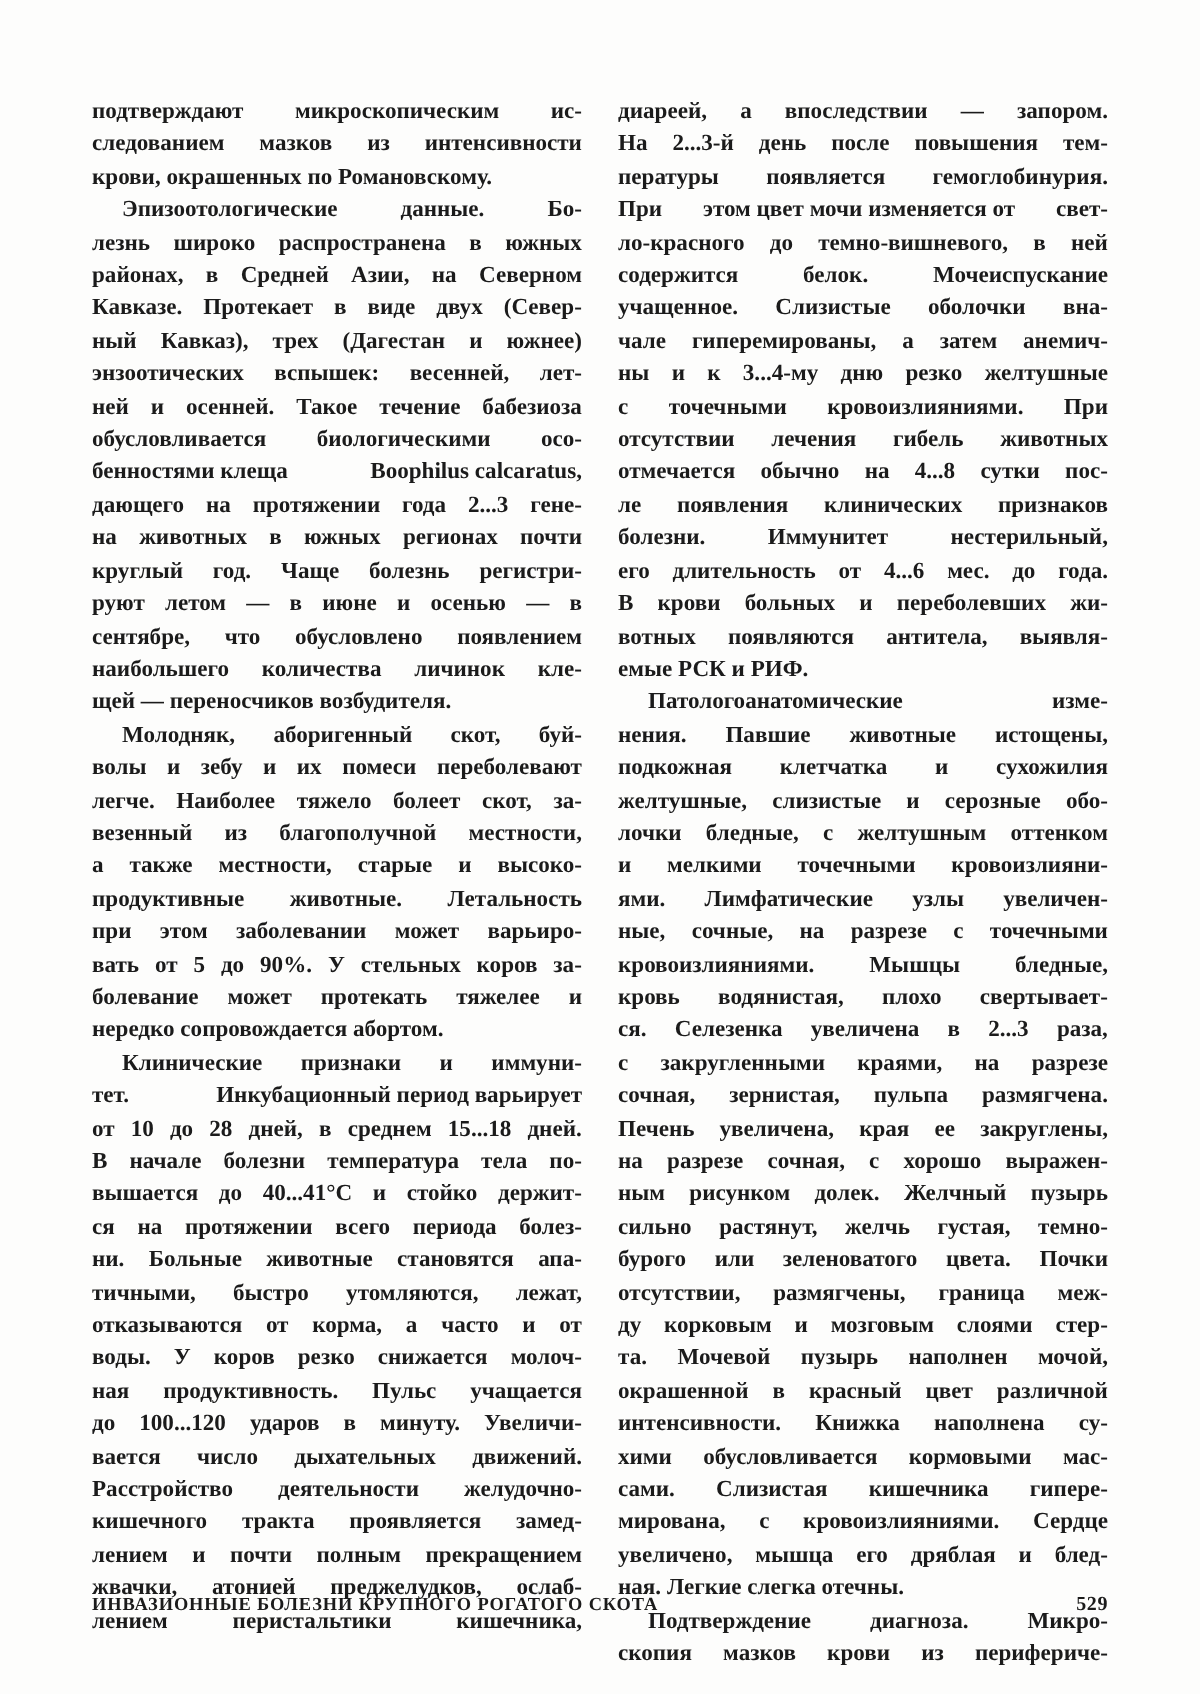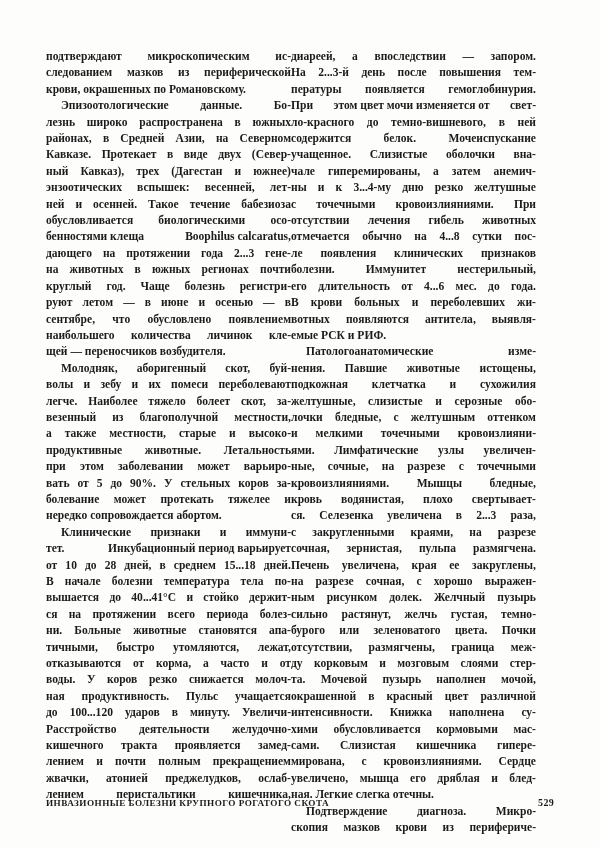--- a/index.html
+++ b/index.html
@@ -25,20 +25,21 @@
     background: #fdfdfc;
   }
 
   .columns {
     position: absolute;
     left: 46px;
     top: 48px;
     width: 508px;
     height: 700px;
     display: flex;
+    gap: 18px;
     align-items: flex-start;
   }
 
   .col {
     width: 245px;
     flex: 0 0 245px;
   }
 
   
   .ln {
@@ -84,21 +85,21 @@
   }
 </style>
 </head>
 <body>
 
 <div class="page">
 
   <div class="columns">
     <div class="col" id="left-col">
         <div class="ln"><span>подтверждают</span><span>микроскопическим</span><span>ис-</span></div>
-        <div class="ln"><span>следованием</span><span>мазков</span><span>из</span><span>периферической</span></div>
+        <div class="ln"><span>следованием</span><span>мазков</span><span>из</span><span>интенсивности</span></div>
         <div class="ln flush"><span>крови, окрашенных по Романовскому.</span></div>
         <div class="ln indent"><span class="ital">Эпизоотологические</span><span class="ital">данные.</span><span>Бо-</span></div>
         <div class="ln"><span>лезнь</span><span>широко</span><span>распространена</span><span>в</span><span>южных</span></div>
         <div class="ln"><span>районах,</span><span>в</span><span>Средней</span><span>Азии,</span><span>на</span><span>Северном</span></div>
         <div class="ln"><span>Кавказе.</span><span>Протекает</span><span>в</span><span>виде</span><span>двух</span><span>(Север-</span></div>
         <div class="ln"><span>ный</span><span>Кавказ),</span><span>трех</span><span>(Дагестан</span><span>и</span><span>южнее)</span></div>
         <div class="ln"><span>энзоотических</span><span>вспышек:</span><span>весенней,</span><span>лет-</span></div>
         <div class="ln"><span>ней</span><span>и</span><span>осенней.</span><span>Такое</span><span>течение</span><span>бабезиоза</span></div>
         <div class="ln"><span>обусловливается</span><span>биологическими</span><span>осо-</span></div>
         <div class="ln"><span>бенностями клеща</span><span class="ital">Boophilus calcaratus,</span></div>
@@ -124,20 +125,21 @@
         <div class="ln"><span>от</span><span>10</span><span>до</span><span>28</span><span>дней,</span><span>в</span><span>среднем</span><span>15...18</span><span>дней.</span></div>
         <div class="ln"><span>В</span><span>начале</span><span>болезни</span><span>температура</span><span>тела</span><span>по-</span></div>
         <div class="ln"><span>вышается</span><span>до</span><span>40...41°C</span><span>и</span><span>стойко</span><span>держит-</span></div>
         <div class="ln"><span>ся</span><span>на</span><span>протяжении</span><span>всего</span><span>периода</span><span>болез-</span></div>
         <div class="ln"><span>ни.</span><span>Больные</span><span>животные</span><span>становятся</span><span>апа-</span></div>
         <div class="ln"><span>тичными,</span><span>быстро</span><span>утомляются,</span><span>лежат,</span></div>
         <div class="ln"><span>отказываются</span><span>от</span><span>корма,</span><span>а</span><span>часто</span><span>и</span><span>от</span></div>
         <div class="ln"><span>воды.</span><span>У</span><span>коров</span><span>резко</span><span>снижается</span><span>молоч-</span></div>
         <div class="ln"><span>ная</span><span>продуктивность.</span><span>Пульс</span><span>учащается</span></div>
         <div class="ln"><span>до</span><span>100...120</span><span>ударов</span><span>в</span><span>минуту.</span><span>Увеличи-</span></div>
+        <div class="ln"><span>вается</span><span>число</span><span>дыхательных</span><span>движений.</span></div>
         <div class="ln"><span>Расстройство</span><span>деятельности</span><span>желудочно-</span></div>
         <div class="ln"><span>кишечного</span><span>тракта</span><span>проявляется</span><span>замед-</span></div>
         <div class="ln"><span>лением</span><span>и</span><span>почти</span><span>полным</span><span>прекращением</span></div>
         <div class="ln"><span>жвачки,</span><span>атонией</span><span>преджелудков,</span><span>ослаб-</span></div>
         <div class="ln"><span>лением</span><span>перистальтики</span><span>кишечника,</span></div>
       </div>
     <div class="col" id="right-col">
         <div class="ln"><span>диареей,</span><span>а</span><span>впоследствии</span><span>—</span><span>запором.</span></div>
         <div class="ln"><span>На</span><span>2...3-й</span><span>день</span><span>после</span><span>повышения</span><span>тем-</span></div>
         <div class="ln"><span>пературы</span><span>появляется</span><span>гемоглобинурия.</span></div>

